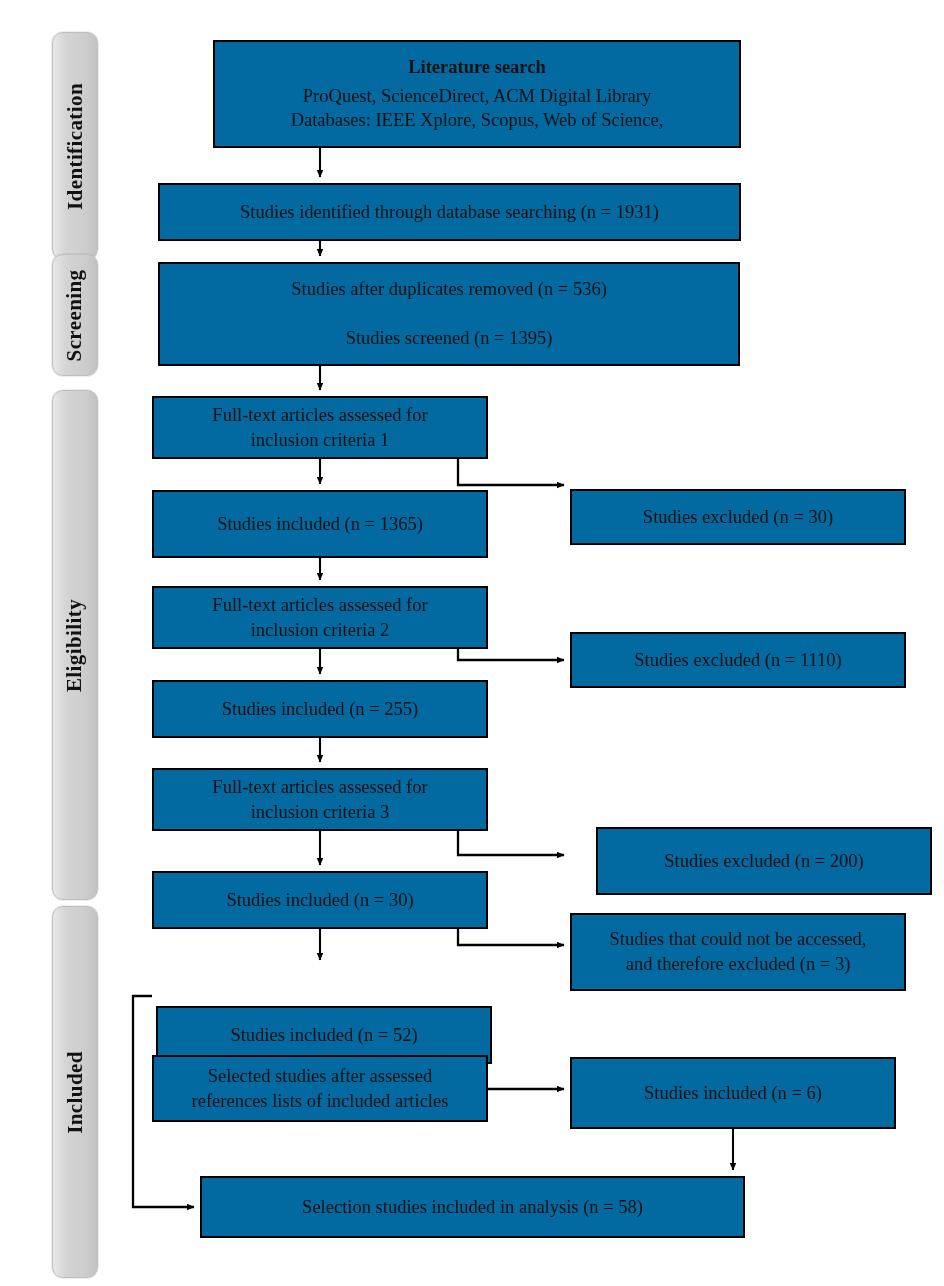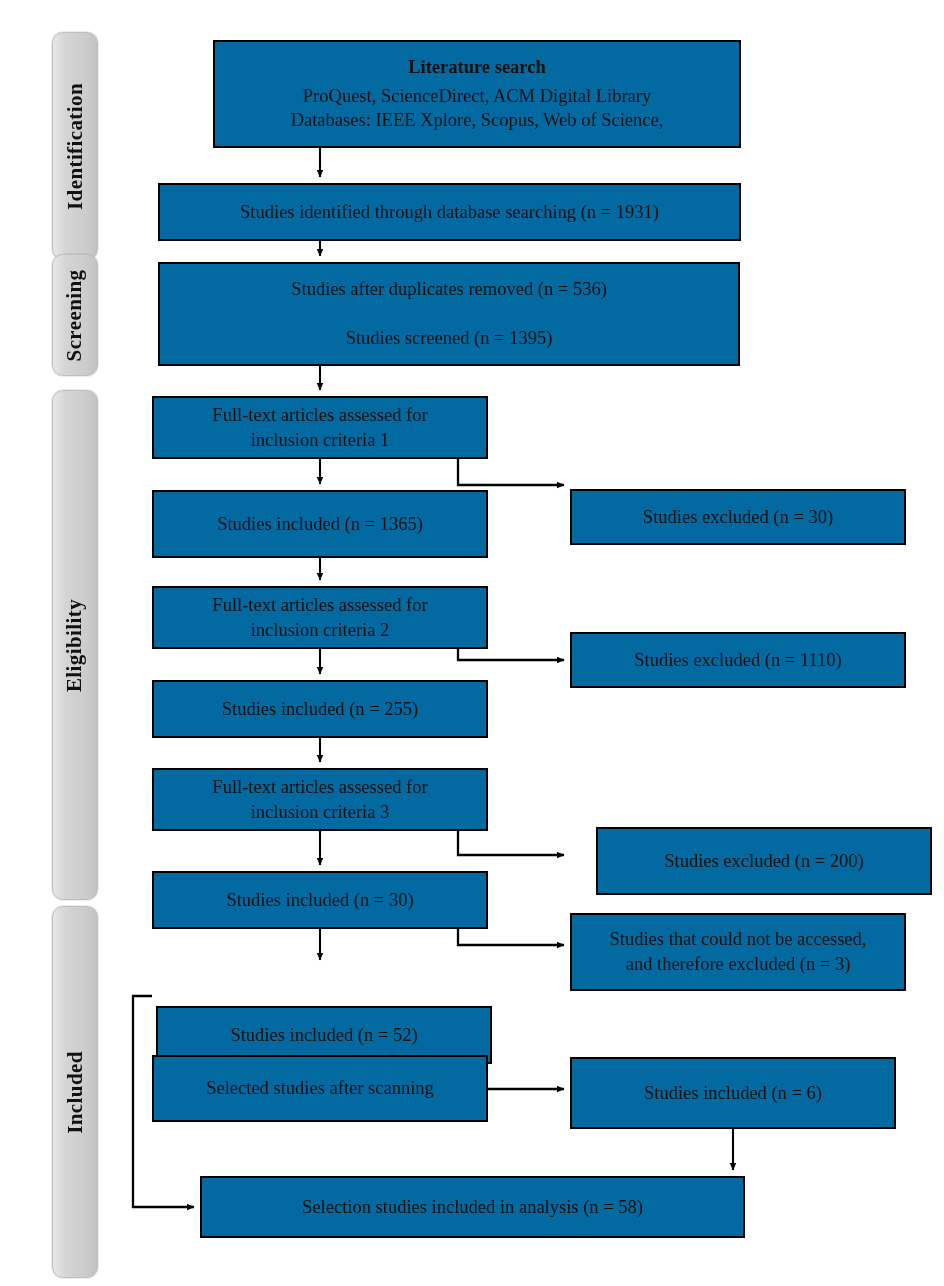--- a/index.html
+++ b/index.html
@@ -198,21 +198,22 @@
           <span class="line">and therefore excluded (n = 3)</span>
         </div>
       </div>
       <div class="flow-box" style="left: 156px; top: 966px; width: 336px; height: 58px; margin-top: 40px;">
         <div class="inner">
           <span class="line">Studies included (n = 52)</span>
         </div>
       </div>
       <div class="flow-box" style="left: 152px; top: 1055px; width: 336px; height: 67px;">
         <div class="inner">
-          <span class="line">Selected studies after scanning</span>
+          <span class="line">Selected studies after assessed</span>
+          <span class="line">references lists of included articles</span>
         </div>
       </div>
       <div class="flow-box" style="left: 570px; top: 1057px; width: 326px; height: 72px;">
         <div class="inner">
           <span class="line">Studies included (n = 6)</span>
         </div>
       </div>
       <div class="flow-box" style="left: 200px; top: 1176px; width: 545px; height: 62px;">
         <div class="inner">
           <span class="line">Selection studies included in analysis (n = 58)</span>

